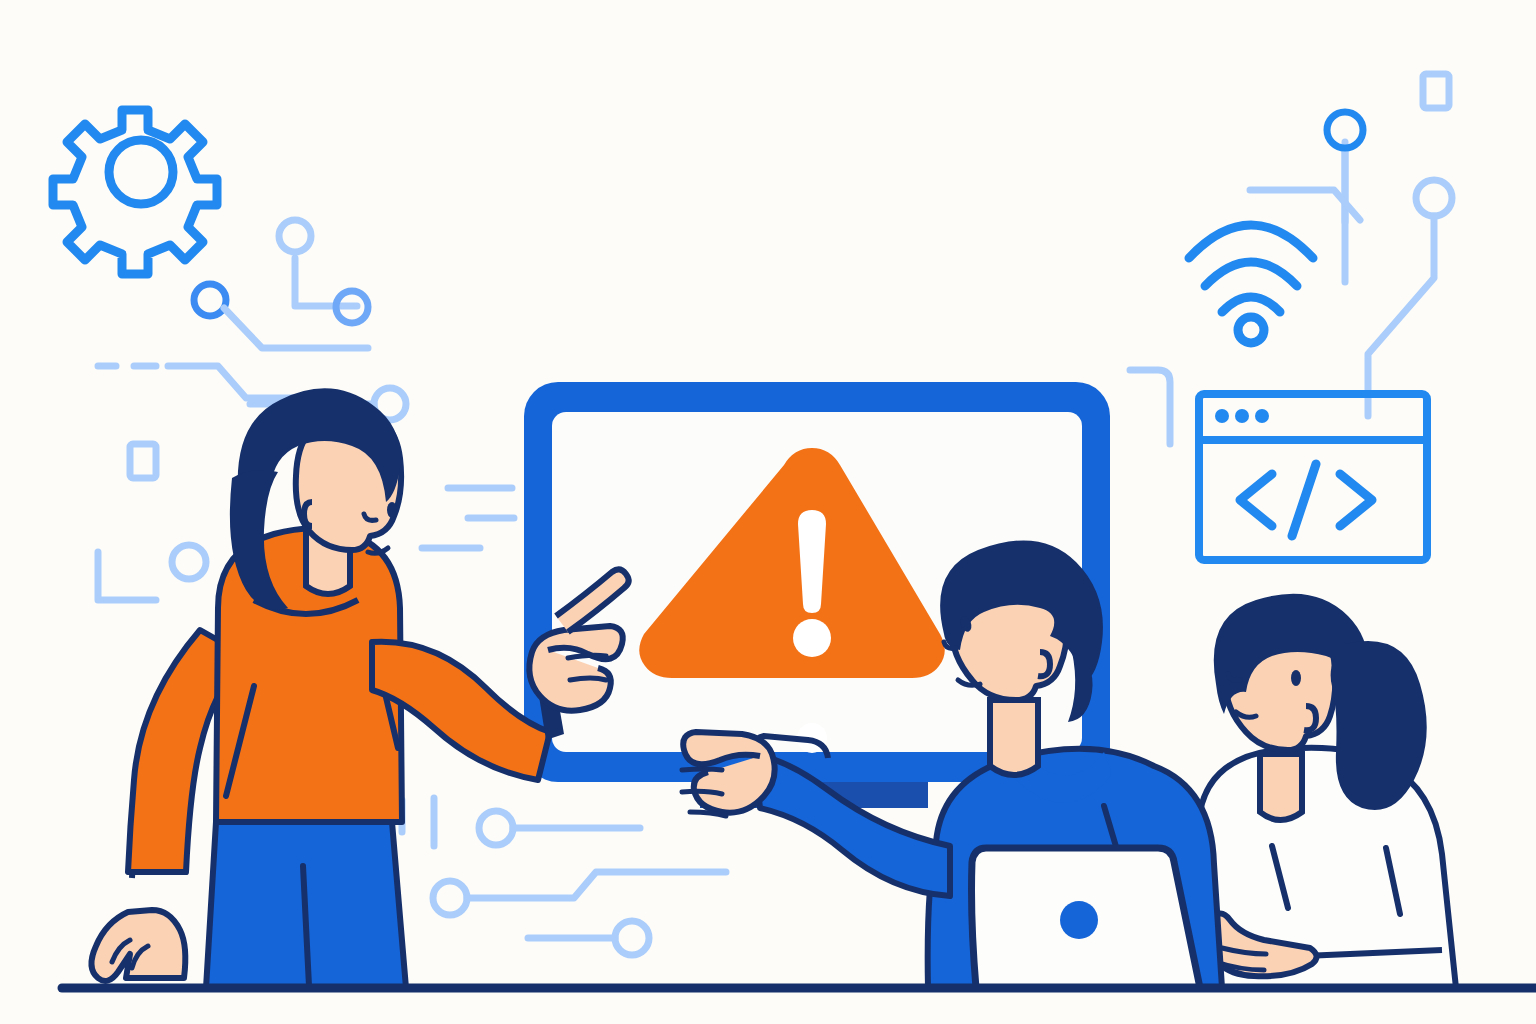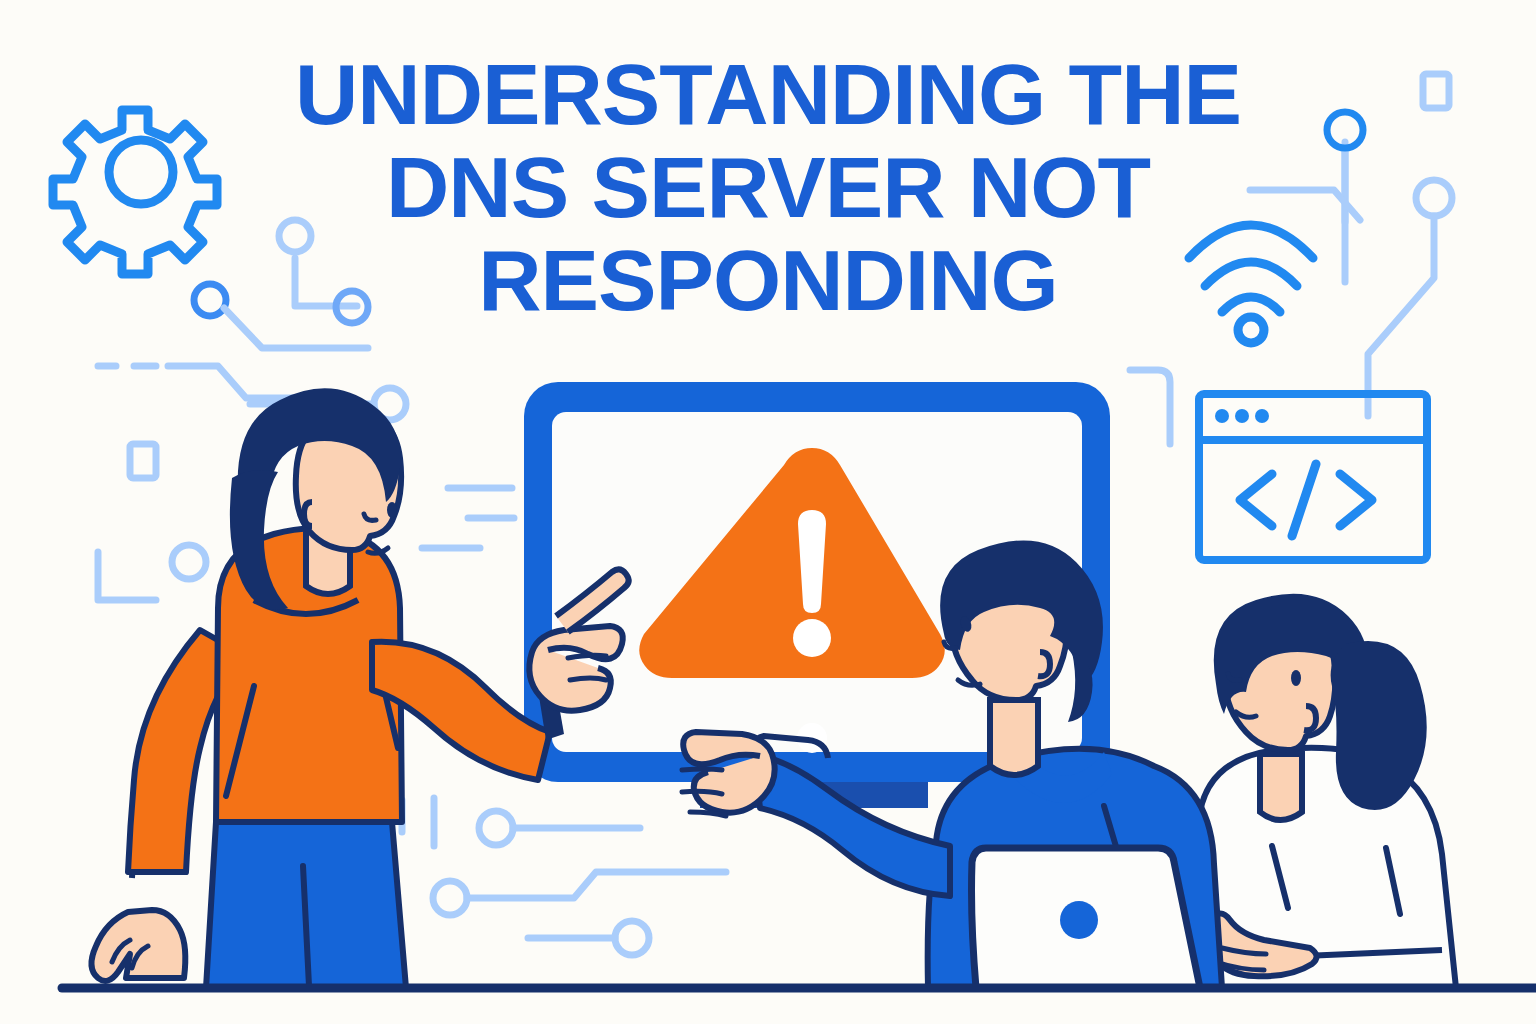--- a/index.html
+++ b/index.html
@@ -211,19 +211,14 @@
     </g>
 
     <g>
       <path d="M986 848 h 172 q 14 0 16 14 l 26 126 H 976 q -6 -72 -4 -126 q 2 -14 14 -14 z" fill="#FDFDFB" stroke="#16306B" stroke-width="7" stroke-linejoin="round"></path>
       <circle cx="1079" cy="920" r="19" fill="#1565D8"></circle>
     </g>
 
     <line x1="62" y1="988" x2="1536" y2="988" stroke="#16306B" stroke-width="9" stroke-linecap="round"></line>
   </svg>
 
-  <div class="ttl">
-    <div class="line">UNDERSTANDING THE</div>
-    <div class="line">DNS SERVER NOT</div>
-    <div class="line">RESPONDING</div>
-  </div>
 
 </div>
 
 </body></html>

